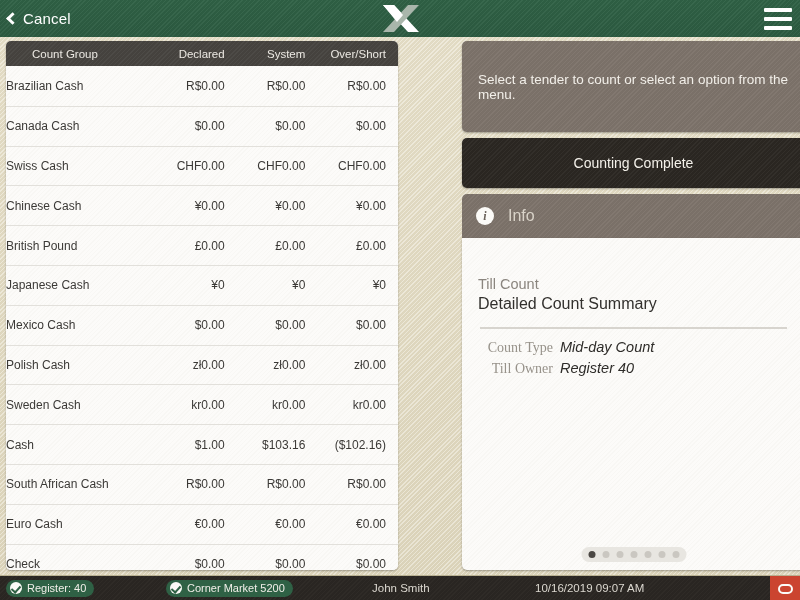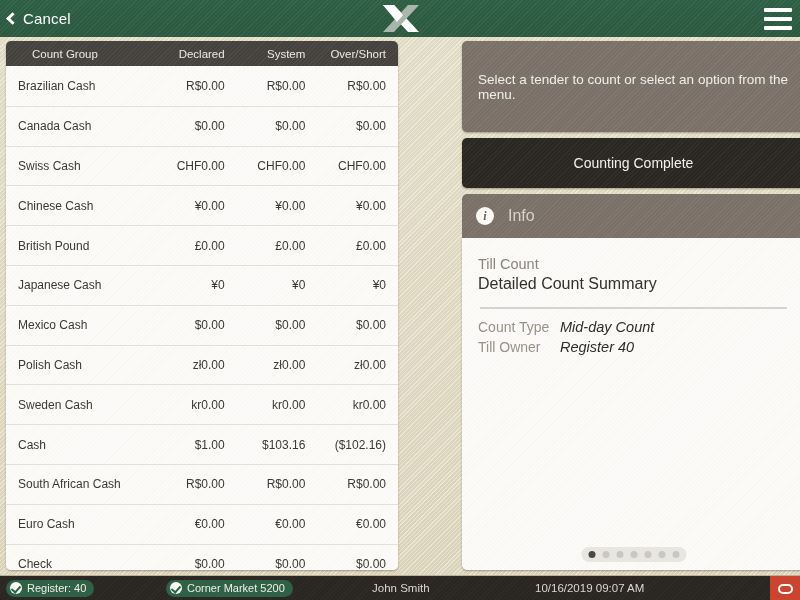--- a/index.html
+++ b/index.html
@@ -72,21 +72,21 @@
     display: flex; align-items: center;
     height: 39.8px;
     border-top: 1px solid #e2e0db;
     color: #3b3936; font-size: 12px;
     background:
       repeating-linear-gradient(135deg, rgba(0,0,0,.012) 0 1px, rgba(255,255,255,.25) 1px 3px),
       #fbfaf7;
     cursor: pointer;
   }
   .trow:first-child { border-top: none; }
-  .c-name   { flex: 0 0 150px; padding-left: 12px; text-align: left; }
+  .c-name   { flex: 0 0 150px; padding-left: 0; text-align: left; }
   .c-decl   { flex: 1 1 0; padding-right: 12px; text-align: right; }
   .c-sys    { flex: 1 1 0; padding-right: 12px; text-align: right; }
   .c-over   { flex: 1 1 0; padding-right: 12px; text-align: right; }
   #table-header .c-name { padding-left: 26px; }
 
   
   #right-col {
     position: absolute; left: 417px; top: 41px;
     width: 388px; height: 529px;
     display: flex; flex-direction: column; padding-left: 45px;
@@ -138,30 +138,30 @@
   #info-body {
     flex: 1 1 auto;
     background:
       repeating-linear-gradient(135deg, rgba(0,0,0,.012) 0 1px, rgba(255,255,255,.25) 1px 3px),
       #fbfaf7;
     border-radius: 0 0 5px 5px;
     position: relative;
     padding: 18px 16px 0 16px;
     overflow: hidden;
   }
-  #summary-kicker { font-size: 14.5px; color: #8a857e; margin-bottom: 3px; }
+  #summary-kicker { font-size: 14.5px; color: #8a857e; margin-bottom: 3px; margin-top: 20px; }
   #summary-title  { font-size: 16px; color: #32302d; }
   #summary-rule {
     margin: 14px 2px 10px 2px; height: 2px;
     background: #d7d4ce;
   }
   .kv { display: flex; align-items: baseline; margin-bottom: 4px; }
   .kv .k {
-    flex: 0 0 82px; text-align: left; padding-right: 7px;
-    font-size: 14px; color: #97928a;
+    flex: 0 0 82px; text-align: right; padding-right: 7px;
+    font-size: 14px; color: #97928a; font-family: Liberation Serif, serif;
   }
   .kv .v { font-size: 14.5px; color: #2e2c29; font-style: italic; }
 
   #pager {
     position: absolute; left: 50%; bottom: 8px; transform: translateX(-50%);
     display: flex; align-items: center; gap: 7px;
     background: #e8e6e1; border-radius: 9px; padding: 4px 7px;
   }
   #pager span { width: 7px; height: 7px; border-radius: 50%; background: #cac7c1; display: block; }
   #pager span.active { background: #4b4844; }

